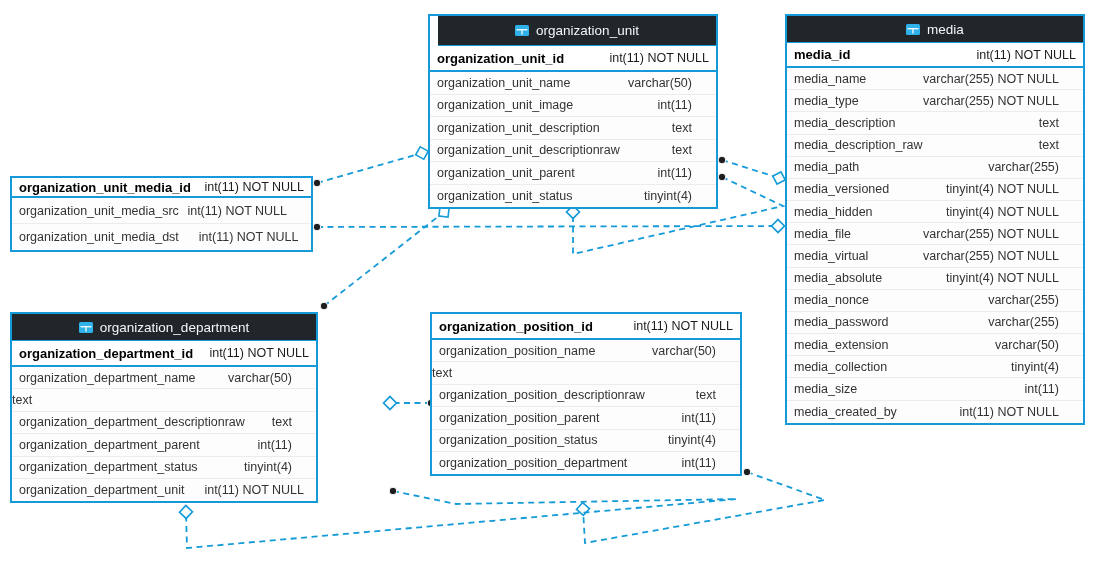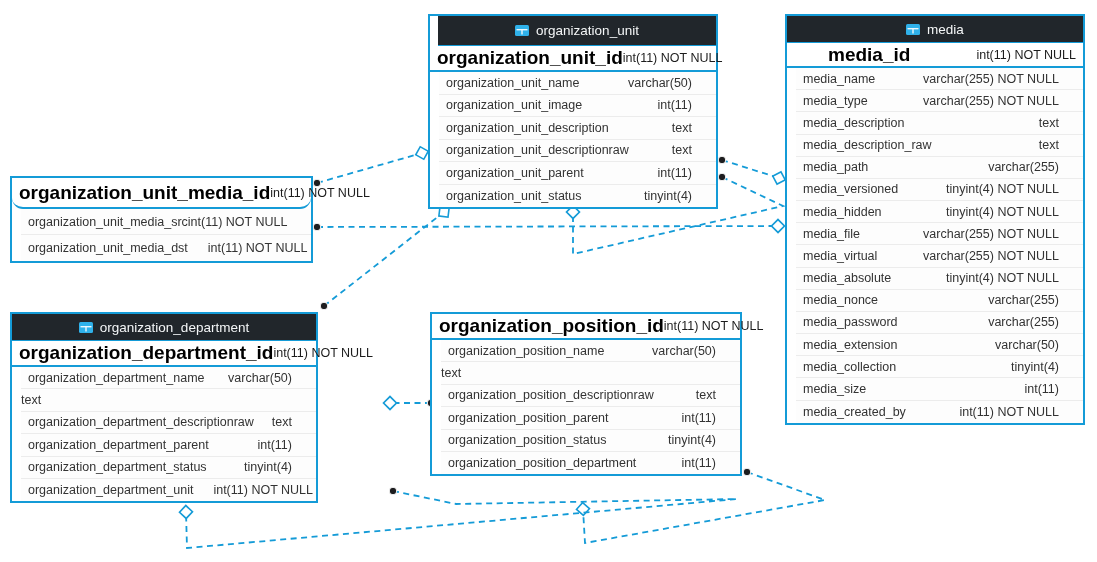--- a/index.html
+++ b/index.html
@@ -15,37 +15,37 @@
   .hdr{
     box-sizing:border-box;height:27px;background:#21262b;color:#f4f6f7;
     display:flex;align-items:center;justify-content:center;gap:7px;
     font-size:13.5px;border-bottom:1px solid #149bd7;
   }
   .hdr .ticon{display:inline-block;line-height:0;}
   .pk{
     box-sizing:border-box;height:26px;display:flex;align-items:center;justify-content:space-between;
     border-bottom:2px solid #149bd7;background:#ffffff;
   }
-  .pk .cname{font-weight:bold;color:#000;font-size:19px;padding-left:7px;white-space:nowrap;}
+  .pk .cname{font-weight:bold;color:#000;font-size:13px;padding-left:7px;white-space:nowrap;}
   .pk .ctype{color:#1c1c1c;font-size:12.5px;padding-right:7px;white-space:nowrap;}
   .row{
     box-sizing:border-box;height:var(--rh,22.4px);display:flex;align-items:center;justify-content:space-between;
-    border-bottom:1px solid #ececec;background:#fdfdfd;margin-left:9px;
+    border-bottom:1px solid #ececec;background:#fdfdfd;
   }
   .rows .row:last-child{border-bottom:none;gap:20px;}
   .row .cname{color:#333;font-size:12.5px;padding-left:7px;white-space:nowrap;}
   .row .ctype{color:#333;font-size:12.5px;padding-right:24px;white-space:nowrap;}
   
   .t-unit{left:428px;top:14px;width:290px;--rh:22.5px;}
   .t-unit .hdr{height:30px;margin-left:8px;}
   .t-media{left:785px;top:14px;width:300px;--rh:22.18px;}
-  .t-media .pk{height:25px;padding-left:34px;}
+  .t-media .pk{height:25px;}
   .t-oum{left:10px;top:176px;width:303px;--rh:26px;}
   .t-oum .hdr{height:25px;}
-  .t-oum .pk{height:31px;border-radius:11px;}
+  .t-oum .pk{height:20px;}
   .t-dept{left:10px;top:312px;width:308px;--rh:22.4px;}
   .t-pos{left:430px;top:312px;width:312px;--rh:22.4px;}
 </style>
 </head>
 <body>
 
 <div id="canvas">
 
   <svg id="wires" width="1097" height="562" viewBox="0 0 1097 562">
       <g>

